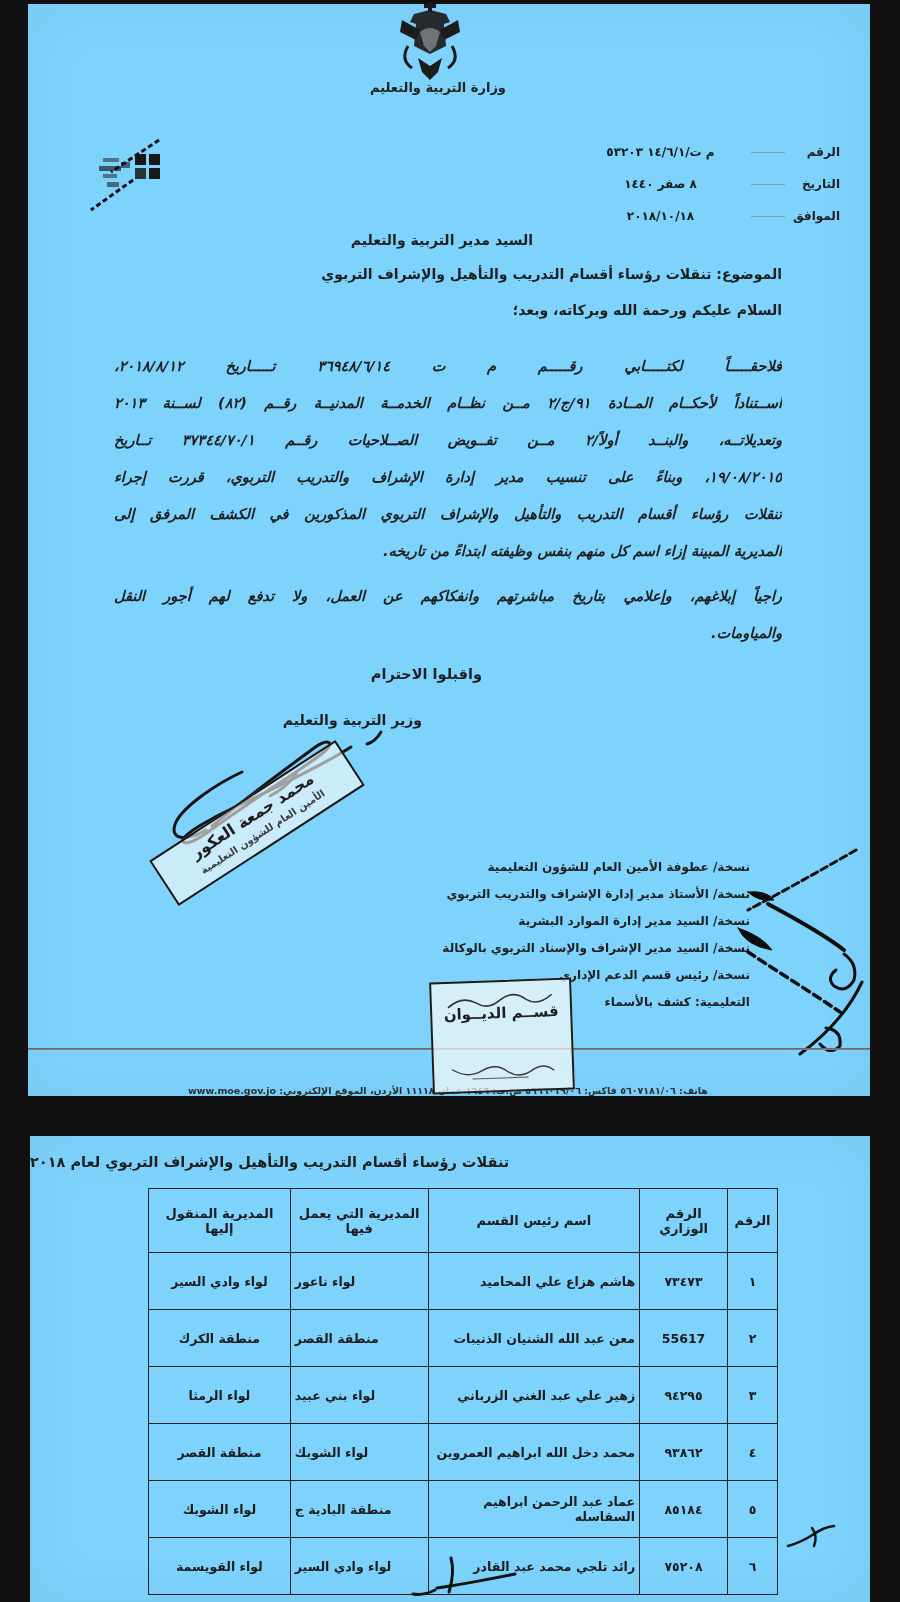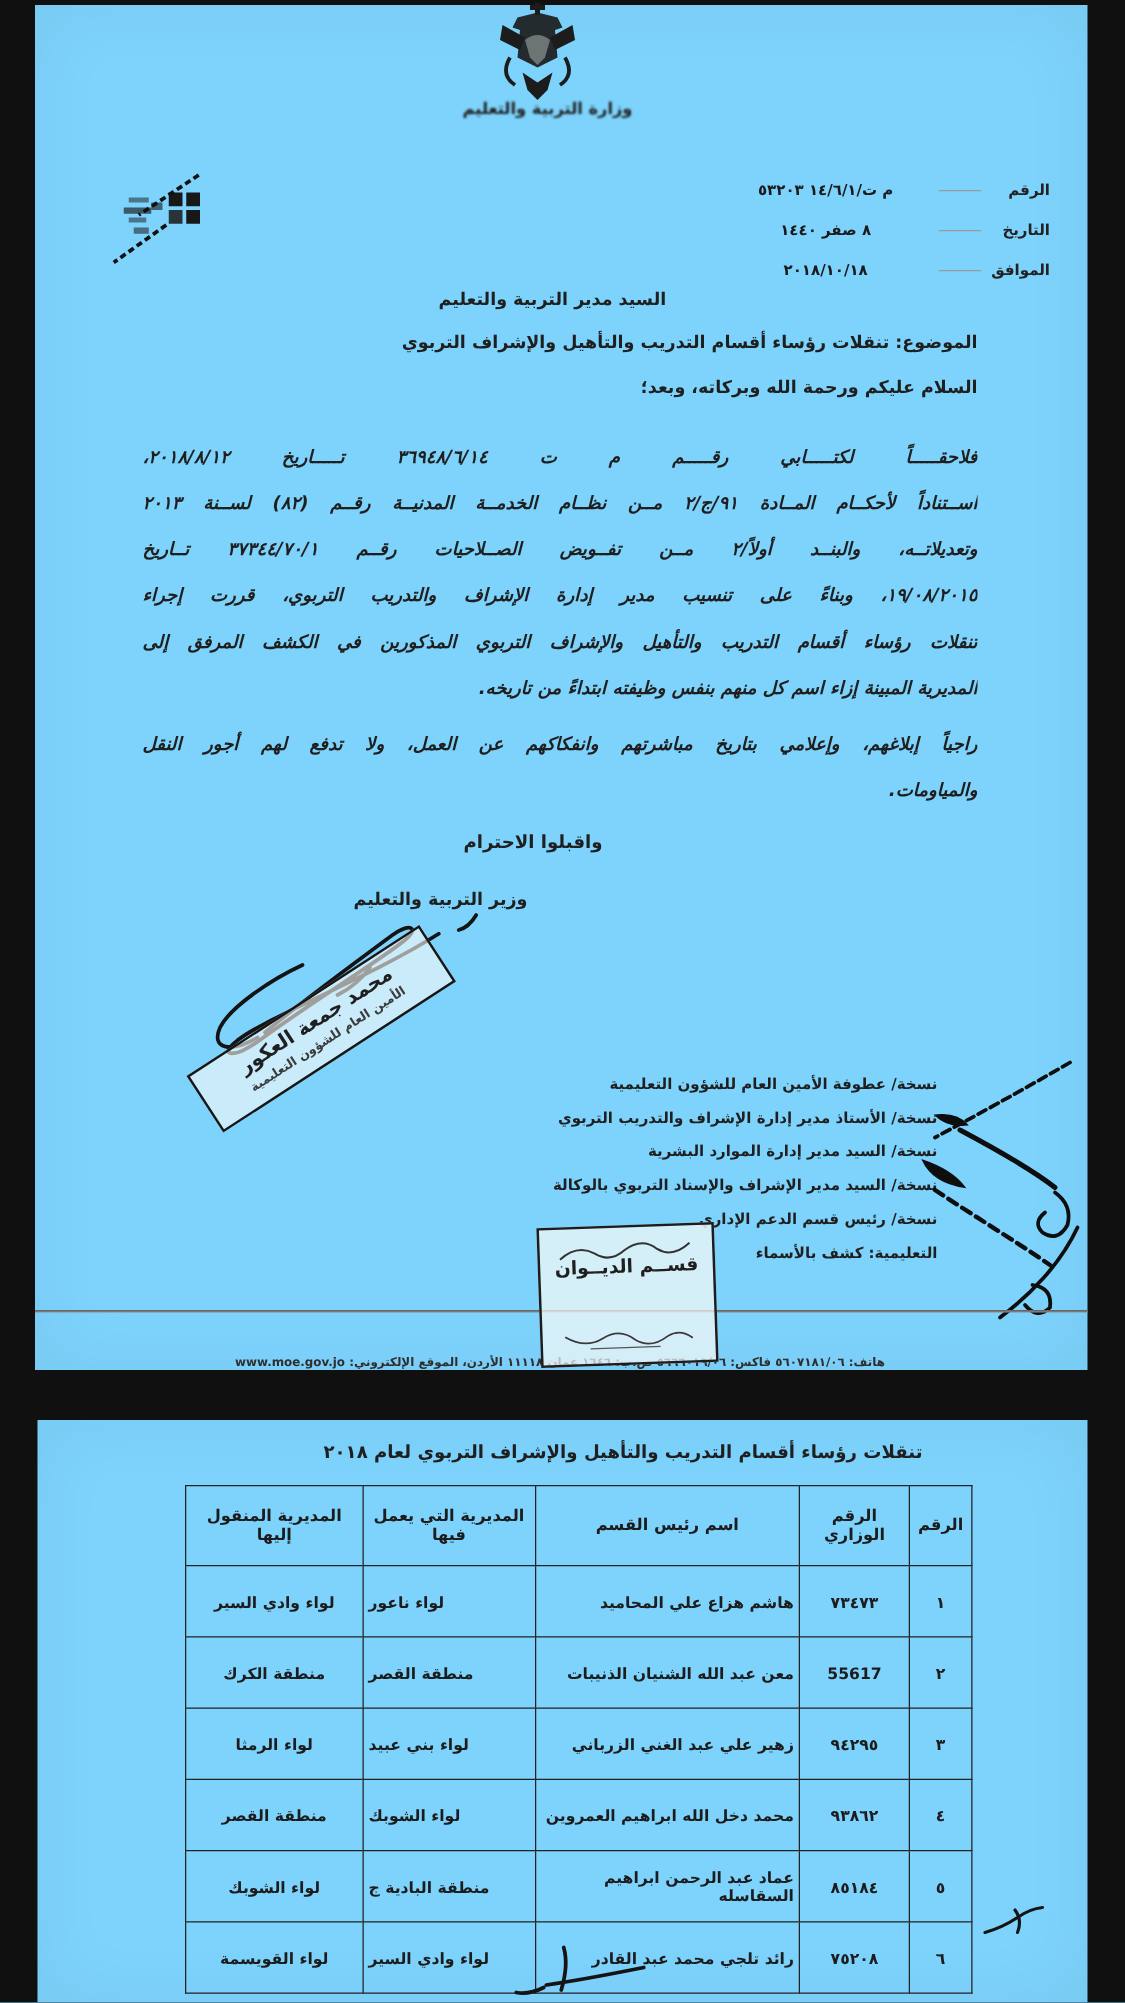--- a/index.html
+++ b/index.html
@@ -77,21 +77,21 @@
   .diwan-scribble { position:absolute; left:8px; width:120px; height:30px; }
 
   .footer-line {
     left:90px; top:1053px; width:660px; text-align:center;
     font-size:9.5px; font-weight:600; color:#2e2e2e; filter:blur(0.4px);
     white-space:nowrap;
     margin-top:28px;
   }
 
   
-  .p2-title { left:0; top:18px; width:708px; text-align:right; font-size:14.5px; font-weight:bold; }
+  .p2-title { left:0; top:18px; width:708px; text-align:left; font-size:14.5px; font-weight:bold; }
   .transfers-table {
     position:absolute; left:118px; top:52px; width:630px;
     border-collapse:collapse; direction:rtl;
     font-size:12.5px; font-weight:bold; color:#1c1c1c;
   }
   .transfers-table th, .transfers-table td { border:1.4px solid #222; }
   .transfers-table thead tr { height:64px; }
   .transfers-table tbody tr { height:57px; }
   .transfers-table th { font-size:13px; padding:2px 4px; }
   .transfers-table td { padding:2px 4px; }

